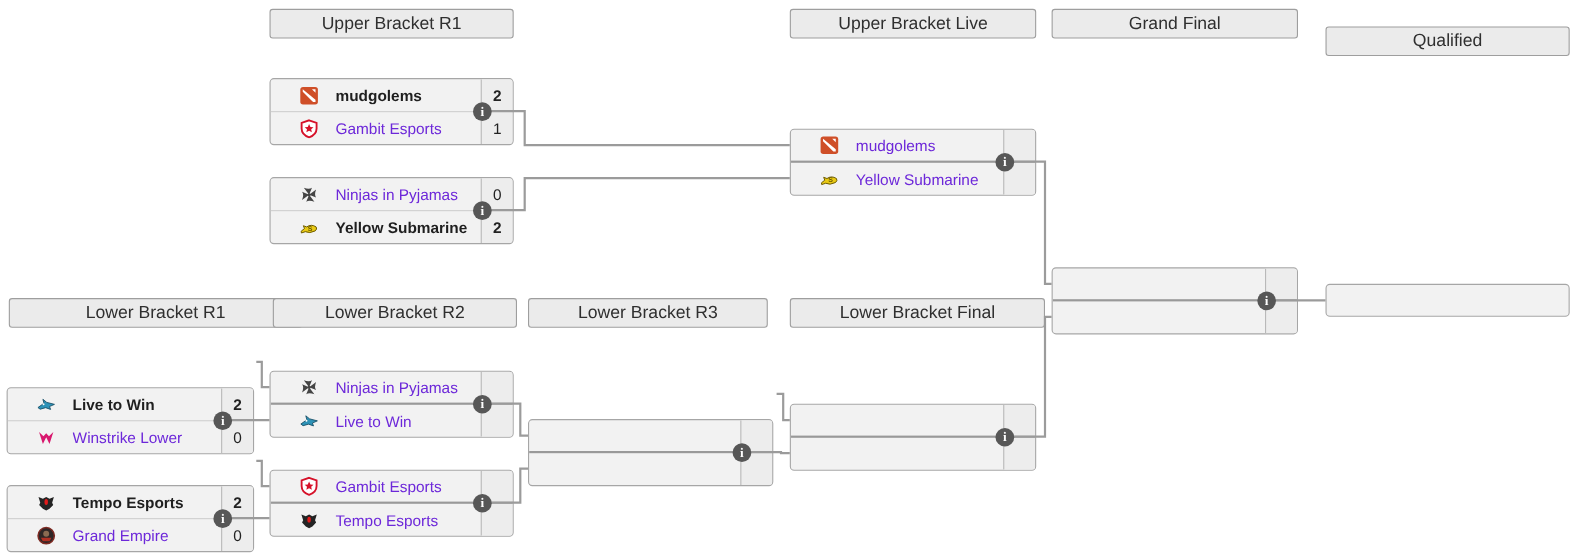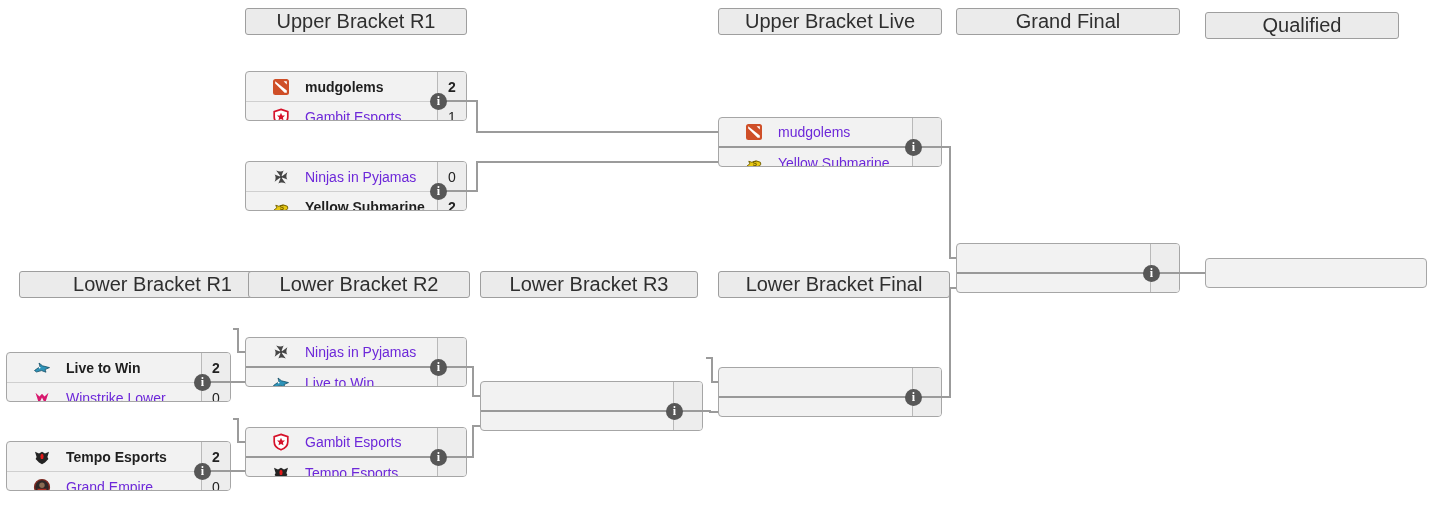--- a/index.html
+++ b/index.html
@@ -5,25 +5,25 @@
   html,body{margin:0;padding:0;background:#fff;}
   body{
     position:relative;width:1435px;height:509px;overflow:hidden;
     font-family:"Liberation Sans","DejaVu Sans",sans-serif;font-size:14px;color:#2b2b2b;
   }
   
   .hdr{
     position:absolute;height:27px;box-sizing:border-box;
     background:#ebebeb;border:1px solid #9e9e9e;border-radius:3px;
     display:flex;align-items:center;justify-content:center;
-    font-size:20px;color:#2f2f2f;white-space:nowrap;
+    font-size:16px;color:#2f2f2f;white-space:nowrap;
   }
   
   .match{
-    position:absolute;box-sizing:border-box;height:50px;
+    position:absolute;box-sizing:border-box;height:61px;
     background:#f2f2f2;border:1px solid #a6a6a6;border-radius:4px;
     overflow:hidden;
   }
   .match.single{height:30px;}
   .trow{height:29px;display:flex;align-items:stretch;box-sizing:border-box;}
   .match .trow:first-child{height:30px;border-bottom:1px solid #cfcfcf;}
   .match.pending .trow:first-child{border-bottom:2px solid #999;}
   .match.single .trow{height:28px;border-bottom:none !important;}
   .logo{flex:none;width:18px;height:18px;margin-left:26px;align-self:center;}
   .logo svg{display:block;width:18px;height:18px;}
@@ -48,22 +48,22 @@
   
   #lines{position:absolute;left:0;top:0;z-index:3;pointer-events:none;}
   #lines path{fill:none;stroke:#9b9b9b;stroke-width:2;}
 </style>
 </head>
 <body>
 
 <div class="hdr" style="left:245px;top:8px;width:222px">Upper Bracket R1</div>
 <div class="hdr" style="left:718px;top:8px;width:224px">Upper Bracket Live</div>
 <div class="hdr" style="left:956px;top:8px;width:224px">Grand Final</div>
-<div class="hdr" style="left:1205px;top:12px;width:194px">Qualified</div>
-<div class="hdr" style="left:19px;top:271px;width:267px">Lower Bracket R1</div>
+<div class="hdr" style="left:1205px;top:24px;width:222px">Qualified</div>
+<div class="hdr" style="left:8px;top:271px;width:267px">Lower Bracket R1</div>
 <div class="hdr" style="left:248px;top:271px;width:222px">Lower Bracket R2</div>
 <div class="hdr" style="left:480px;top:271px;width:218px">Lower Bracket R3</div>
 <div class="hdr" style="left:718px;top:271px;width:232px">Lower Bracket Final</div>
 
 <div class="match done" style="left:245px;top:71px;width:222px">
   <div class="trow winner">
     <span class="logo">
       <svg viewBox="0 0 18 18">
           <rect x="1" y="1" width="16" height="16" rx="2.5" fill="#cf4f28"></rect>
           <path d="M3.2 3.2 L14.8 12.6 L14.8 14.8 L12.6 14.8 L3.2 5.4 Z" fill="#fff"></path>

